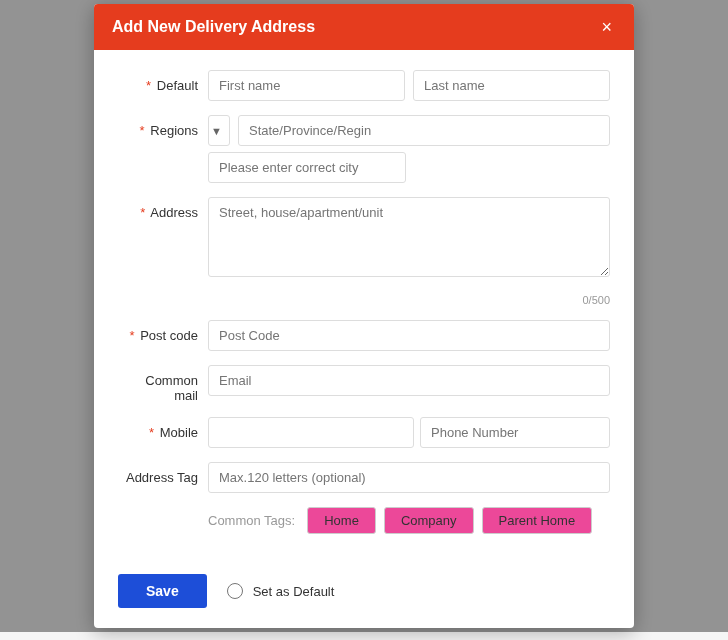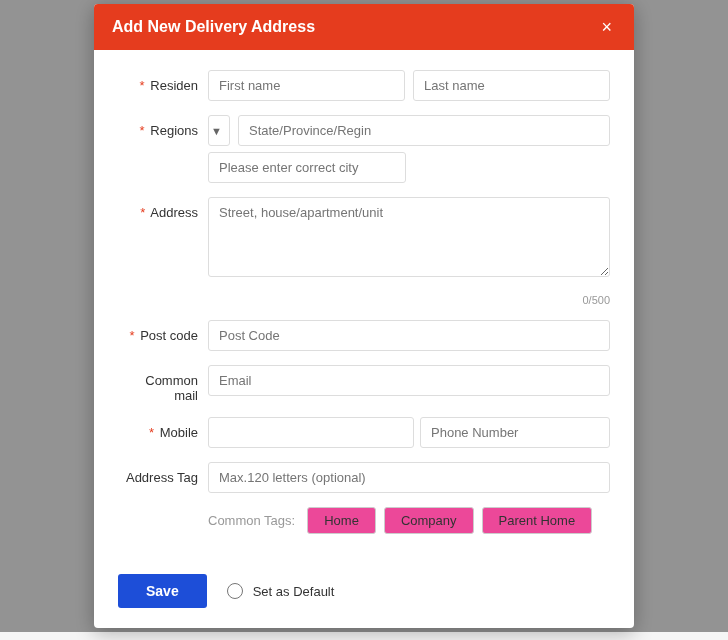--- a/index.html
+++ b/index.html
@@ -253,21 +253,21 @@
     <div class="modal-header">
       <span class="modal-header-title">Add New Delivery Address</span>
       <button class="close-btn">×</button>
     </div>
 
     <div class="modal-body">
 
       <div class="form-row">
         <div class="form-label">
           <span class="required-star">*</span>
-          <span>Residen</span>
+          <span>Default</span>
         </div>
         <div class="form-controls">
           <div class="form-controls-row">
             <input type="text" placeholder="First name" style="">
             <input type="text" placeholder="Last name" style="">
           </div>
         </div>
       </div>
 
       <div class="form-row">

